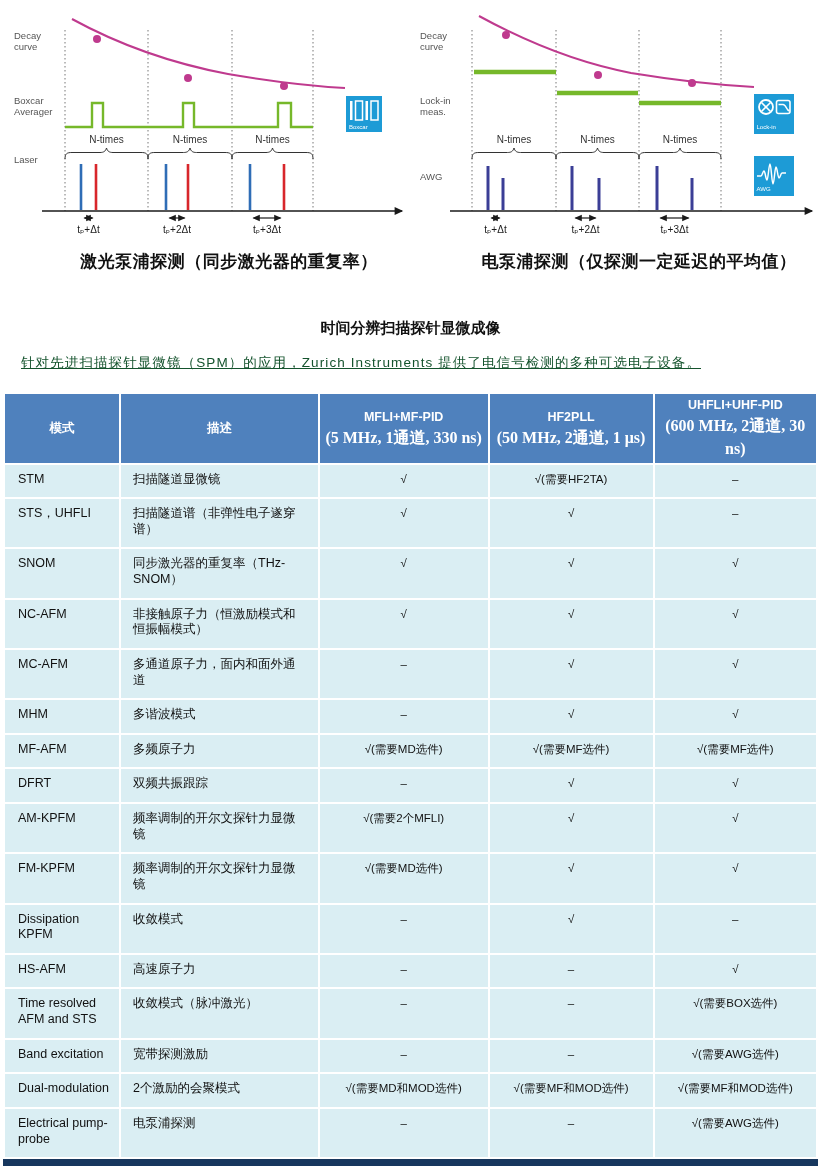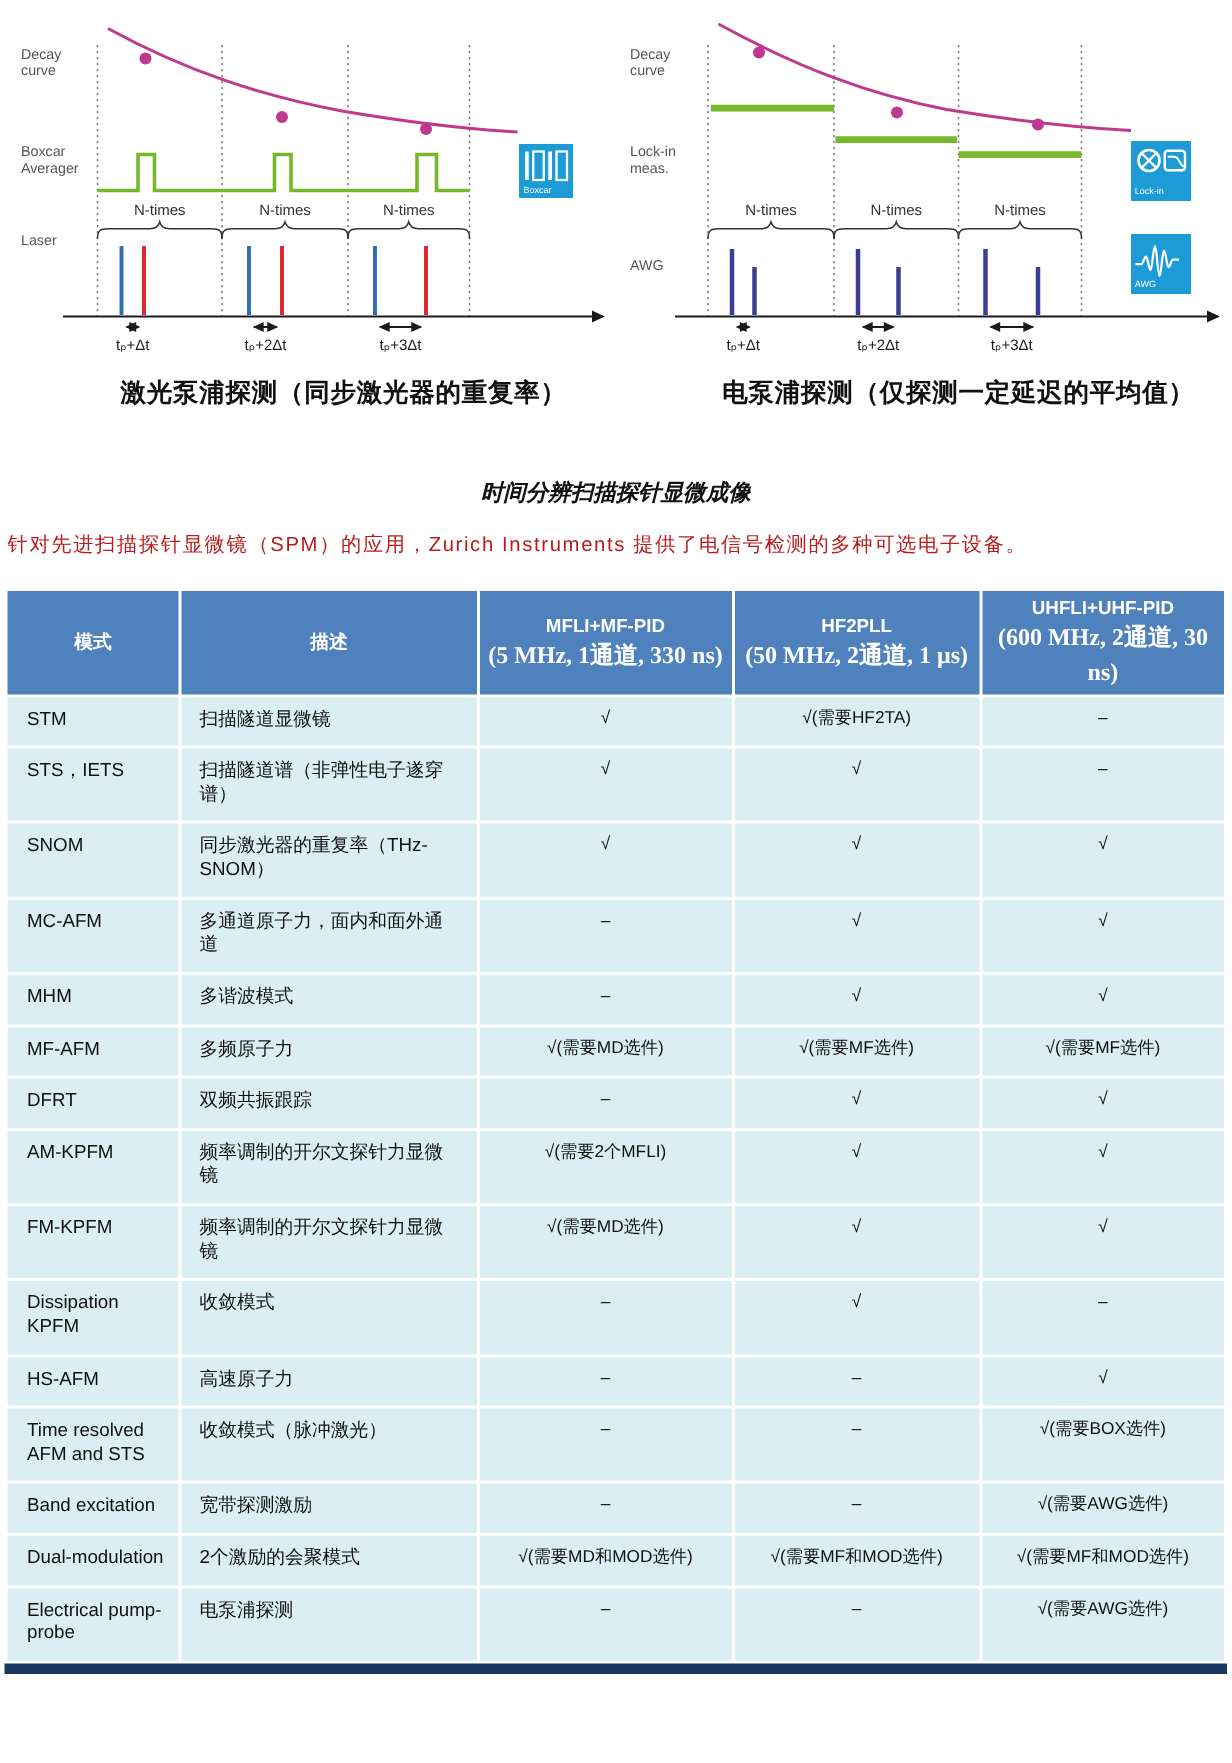--- a/index.html
+++ b/index.html
@@ -6,22 +6,22 @@
   body{width:821px;font-family:"Liberation Sans","DejaVu Sans",sans-serif;color:#1a1a1a;}
   .page{width:821px;overflow:hidden;}
 
   
   .diagrams{display:flex;padding-top:6px;}
   .diag{margin:0;width:410px;}
   .diag svg{display:block;}
   .diag-caption{font-weight:bold;font-size:17px;text-align:center;margin-top:9px;color:#111;letter-spacing:0.5px;padding-left:48px;}
 
   
-  .sec-title{font-size:15px;font-weight:bold;text-align:center;margin:46px 0 16px 0;color:#111;font-style:italic;}
-  .intro{font-size:13.5px;margin:0 5px 20px 5px;letter-spacing:1.1px;color:#b91c1c;}
+  .sec-title{font-size:15px;font-weight:bold;text-align:center;margin:46px 0 16px 0;color:#111;}
+  .intro{font-size:13.5px;margin:0 5px 20px 21px;letter-spacing:1.1px;color:#14532d;text-decoration:underline;}
 
   
   .table-wrap{padding:0 3px;}
   table{width:100%;border-collapse:separate;border-spacing:2px;table-layout:fixed;}
   col.c1{width:14.2%;} col.c2{width:24.5%;} col.c3{width:20.9%;} col.c4{width:20.3%;} col.c5{width:20.1%;}
   th{background:#4f81bd;color:#ffffff;font-weight:bold;font-size:12.5px;height:58px;
      vertical-align:middle;text-align:center;padding:2px 4px;line-height:1.45;}
   th .sub{display:block;font-size:16px;font-family:Liberation Serif, serif;}
   td{background:#daeef3;font-size:12.5px;padding:7px 10px 10px 10px;vertical-align:top;line-height:1.25;color:#111;}
   td.mode{padding-left:13px;font-size:12.5px;}
@@ -212,29 +212,36 @@
       </thead>
       <tbody>
           <tr>
             <td class="mode">STM</td>
             <td class="desc">扫描隧道显微镜</td>
             <td class="val">√</td>
             <td class="val">√(需要HF2TA)</td>
             <td class="val">–</td>
           </tr>
           <tr>
-            <td class="mode">STS，IETS</td>
+            <td class="mode">STS，UHFLI</td>
             <td class="desc">扫描隧道谱（非弹性电子遂穿谱）</td>
             <td class="val">√</td>
             <td class="val">√</td>
             <td class="val">–</td>
           </tr>
           <tr>
             <td class="mode">SNOM</td>
             <td class="desc">同步激光器的重复率（THz-SNOM）</td>
+            <td class="val">√</td>
+            <td class="val">√</td>
+            <td class="val">√</td>
+          </tr>
+          <tr>
+            <td class="mode">NC-AFM</td>
+            <td class="desc">非接触原子力（恒激励模式和恒振幅模式）</td>
             <td class="val">√</td>
             <td class="val">√</td>
             <td class="val">√</td>
           </tr>
           <tr>
             <td class="mode">MC-AFM</td>
             <td class="desc">多通道原子力，面内和面外通道</td>
             <td class="val">–</td>
             <td class="val">√</td>
             <td class="val">√</td>

